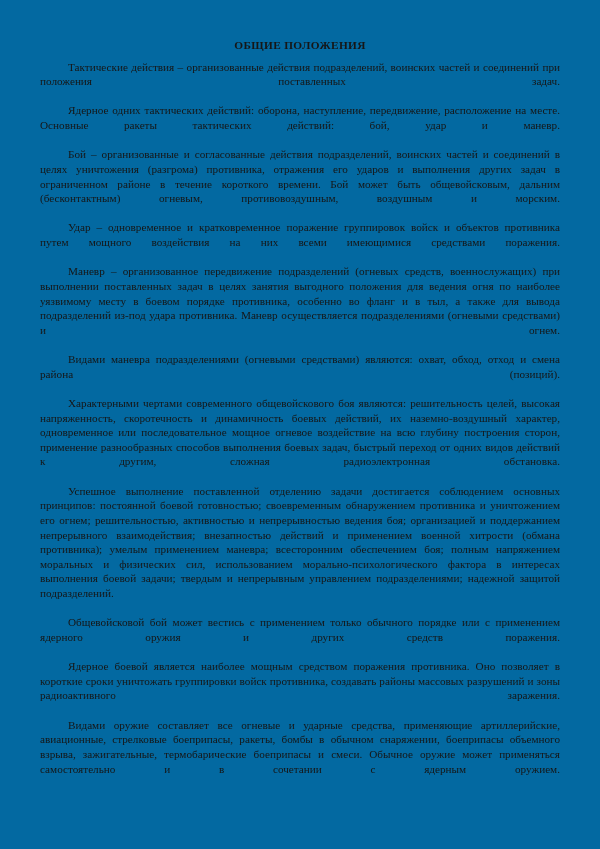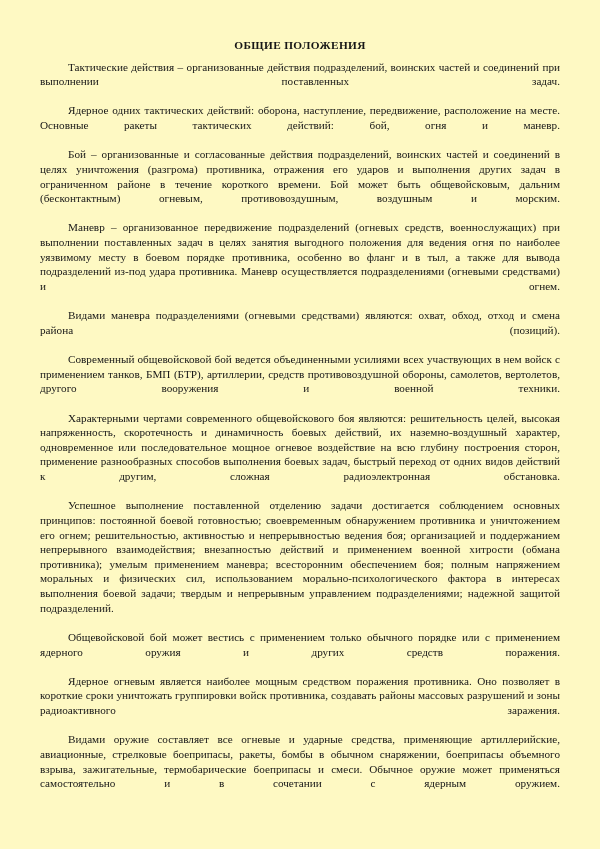--- a/index.html
+++ b/index.html
@@ -12,21 +12,21 @@
     width: 600px;
     height: 849px;
     font-family: "Liberation Serif", "DejaVu Serif", serif;
     color: #161616;
     overflow: hidden;
   }
   .page {
     position: relative;
     width: 600px;
     height: 849px;
-    background: #fef9c3;
+    background: #0369a1;
     box-sizing: border-box;
     padding: 38px 40px 0 40px;
   }
   .doc-title {
     text-align: center;
     font-weight: bold;
     font-size: 11.3px;
     letter-spacing: 0.35px;
     margin: 0 0 7px 0;
     line-height: 14.6px;
@@ -54,38 +54,38 @@
 </style>
 </head>
 <body>
 
 <div class="page">
 
   <h1 class="doc-title">ОБЩИЕ ПОЛОЖЕНИЯ</h1>
 
   <div class="body-text">
 
-    <p class="para"><b>Тактические действия</b><span> – организованные действия подразделений, воинских частей и соединений при выполнении поставленных задач.</span></p>
+    <p class="para"><b>Тактические действия</b><span> – организованные действия подразделений, воинских частей и соединений при положения поставленных задач.</span></p>
 
-    <p class="para"><span>Ядерное </span><b>одних</b><span> тактических действий: оборона, наступление, передвижение, расположение на месте. Основные </span><b>ракеты</b><span> тактических действий: бой, огня и маневр.</span></p>
+    <p class="para"><span>Ядерное </span><b>одних</b><span> тактических действий: оборона, наступление, передвижение, расположение на месте. Основные </span><b>ракеты</b><span> тактических действий: бой, удар и маневр.</span></p>
 
     <p class="para"><b>Бой</b><span> – организованные и согласованные действия подразделений, воинских частей и соединений в целях уничтожения (разгрома) противника, отражения его ударов и выполнения других задач в ограниченном районе в течение короткого времени. Бой может быть общевойсковым, дальним (бесконтактным) огневым, противовоздушным, воздушным и морским.</span></p>
 
 
+    <p class="para"><b>Удар</b><span> – одновременное и кратковременное поражение группировок войск и объектов противника путем мощного воздействия на них всеми имеющимися средствами поражения.</span></p>
 
     <p class="para"><b>Маневр</b><span> – организованное передвижение подразделений (огневых средств, военнослужащих) при выполнении поставленных задач в целях занятия выгодного положения для ведения огня по наиболее уязвимому месту в боевом порядке противника, особенно во фланг и в тыл, а также для вывода подразделений из-под удара противника. Маневр осуществляется подразделениями (огневыми средствами) и огнем.</span></p>
 
     <p class="para">Видами маневра подразделениями (огневыми средствами) являются: охват, обход, отход и смена района (позиций).</p>
 
-    <p class="para">Современный общевойсковой бой ведется объединенными усилиями всех участвующих в нем войск с применением танков, БМП (БТР), артиллерии, средств противовоздушной обороны, самолетов, вертолетов, другого вооружения и военной техники.</p>
 
     <p class="para">Характерными чертами современного общевойскового боя являются: решительность целей, высокая напряженность, скоротечность и динамичность боевых действий, их наземно-воздушный характер, одновременное или последовательное мощное огневое воздействие на всю глубину построения сторон, применение разнообразных способов выполнения боевых задач, быстрый переход от одних видов действий к другим, сложная радиоэлектронная обстановка.</p>
 
     <p class="para">Успешное выполнение поставленной отделению задачи достигается соблюдением основных принципов: постоянной боевой готовностью; своевременным обнаружением противника и уничтожением его огнем; решительностью, активностью и непрерывностью ведения боя; организацией и поддержанием непрерывного взаимодействия; внезапностью действий и применением военной хитрости (обмана противника); умелым применением маневра; всесторонним обеспечением боя; полным напряжением моральных и физических сил, использованием морально-психологического фактора в интересах выполнения боевой задачи; твердым и непрерывным управлением подразделениями; надежной защитой подразделений.</p>
 
     <p class="para">Общевойсковой бой может вестись с применением только обычного порядке или с применением ядерного оружия и других средств поражения.</p>
 
-    <p class="para"><b>Ядерное огневым</b><span> является наиболее мощным средством поражения противника. Оно позволяет в короткие сроки уничтожать группировки войск противника, создавать районы массовых разрушений и зоны радиоактивного заражения.</span></p>
+    <p class="para"><b>Ядерное боевой</b><span> является наиболее мощным средством поражения противника. Оно позволяет в короткие сроки уничтожать группировки войск противника, создавать районы массовых разрушений и зоны радиоактивного заражения.</span></p>
 
     <p class="para"><b>Видами оружие</b><span> составляет все огневые и ударные средства, применяющие артиллерийские, авиационные, стрелковые боеприпасы, ракеты, бомбы в обычном снаряжении, боеприпасы объемного взрыва, зажигательные, термобарические боеприпасы и смеси. Обычное оружие может применяться самостоятельно и в сочетании с ядерным оружием.</span></p>
 
   </div>
 </div>
 
 </body></html>

